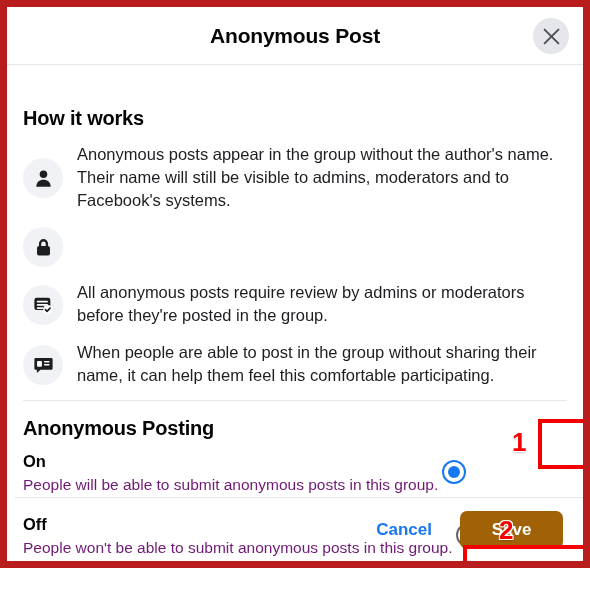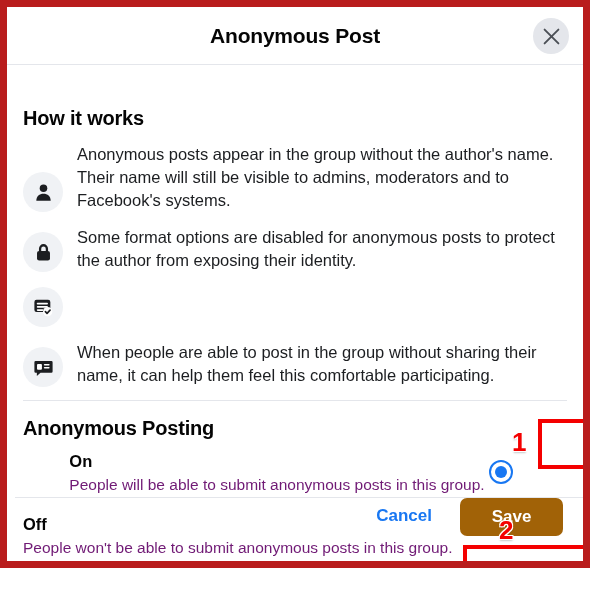--- a/index.html
+++ b/index.html
@@ -66,21 +66,21 @@
   }
   .how-title {
     margin-top: 18px;
     margin-bottom: 12px;
   }
 
   .info-list { }
 
   .info-row {
     display: flex;
-    align-items: flex-end;
+    align-items: center;
     margin-bottom: 13px;
   }
   .info-icon {
     flex: 0 0 auto;
     width: 40px;
     height: 40px;
     border-radius: 50%;
     background: #f0f2f5;
     display: flex;
     align-items: center;
@@ -106,25 +106,25 @@
   .posting-title {
     margin-top: 16px;
     margin-bottom: 10px;
   }
 
   
   .option-row {
     position: relative;
     display: flex;
     align-items: flex-start;
-    justify-content: center;
+    justify-content: flex-start;
     min-height: 48px;
     padding-right: 4px;
   }
-  .option-row.off-row { margin-top: 15px; flex-direction: column; }
+  .option-row.off-row { margin-top: 15px; }
 
   .option-labels { padding-top: 1px; }
   .option-name {
     font-size: 16.5px;
     font-weight: bold;
     color: #050505;
     line-height: 20px;
   }
   .option-desc {
     font-size: 15.5px;
@@ -167,21 +167,21 @@
 
   
   .footer {
     position: absolute;
     left: 8px;
     right: 0;
     bottom: 0;
     height: 64px;
     border-top: 1px solid #e4e6eb;
     display: flex;
-    align-items: flex-start;
+    align-items: center;
     justify-content: flex-end;
     padding-right: 20px;
   }
   .btn-cancel {
     font-size: 17px;
     font-weight: bold;
     color: #1877f2;
     background: none;
     border: none;
     padding: 8px 14px;
@@ -267,34 +267,34 @@
         <div class="info-text">Anonymous posts appear in the group without the author's name. Their name will still be visible to admins, moderators and to Facebook's systems.</div>
       </div>
 
       <div class="info-row">
         <div class="info-icon">
           <svg width="21" height="21" viewBox="0 0 24 24" aria-hidden="true">
             <path d="M6.8 10.6 V7.6 a5.2 5.2 0 0 1 10.4 0 v3 h-2.6 V7.6 a2.6 2.6 0 0 0 -5.2 0 v3 Z" fill="#1c1e21"></path>
             <rect x="4.6" y="10.2" width="14.8" height="11" rx="2.4" fill="#1c1e21"></rect>
           </svg>
         </div>
-        <div class="info-text">Some format options are disabled for anonymous posts to protect the author from exposing their identity.</div>
       </div>
 
       <div class="info-row">
         <div class="info-icon">
           <svg width="22" height="22" viewBox="0 0 24 24" aria-hidden="true">
             <rect x="2.6" y="4.2" width="17.4" height="13.2" rx="2.4" fill="#1c1e21"></rect>
             <rect x="5.2" y="7.4" width="12.2" height="1.9" rx="0.9" fill="#ffffff"></rect>
             <rect x="5.2" y="11" width="12.2" height="1.9" rx="0.9" fill="#ffffff"></rect>
             <rect x="5.2" y="14.4" width="7.2" height="1.9" rx="0.9" fill="#ffffff"></rect>
             <circle cx="17.1" cy="17.1" r="5.1" fill="#ffffff"></circle>
             <path d="M14.6 17.1 l1.8 1.9 l3.3 -3.6" stroke="#1c1e21" stroke-width="1.8" fill="none" stroke-linecap="round" stroke-linejoin="round"></path>
           </svg>
         </div>
+        <div class="info-text">All anonymous posts require review by admins or moderators before they're posted in the group.</div>
       </div>
 
       <div class="info-row">
         <div class="info-icon">
           <svg width="21" height="21" viewBox="0 0 24 24" aria-hidden="true">
             <path d="M3 4.6 h18 a1.4 1.4 0 0 1 1.4 1.4 v10.6 a1.4 1.4 0 0 1 -1.4 1.4 H8.6 L4.4 21.8 v-3.8 H3 a1.4 1.4 0 0 1 -1.4 -1.4 V6 A1.4 1.4 0 0 1 3 4.6 Z" fill="#1c1e21"></path>
             <rect x="4.6" y="8" width="5.6" height="6.6" rx="1.1" fill="#ffffff"></rect>
             <rect x="12.4" y="8" width="6.6" height="1.8" rx="0.9" fill="#ffffff"></rect>
             <rect x="12.4" y="11.3" width="6.6" height="1.8" rx="0.9" fill="#ffffff"></rect>
           </svg>

